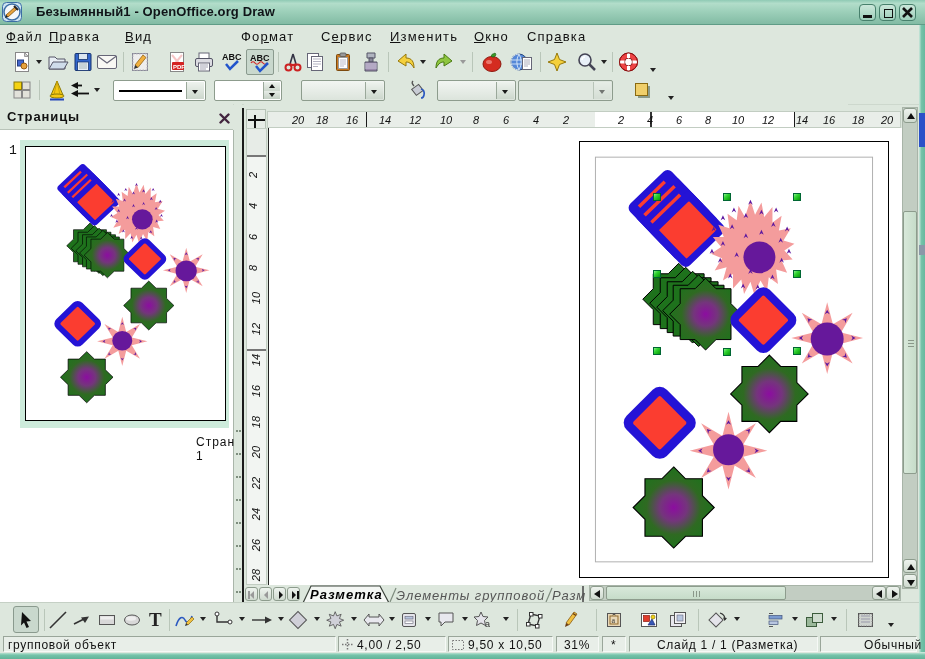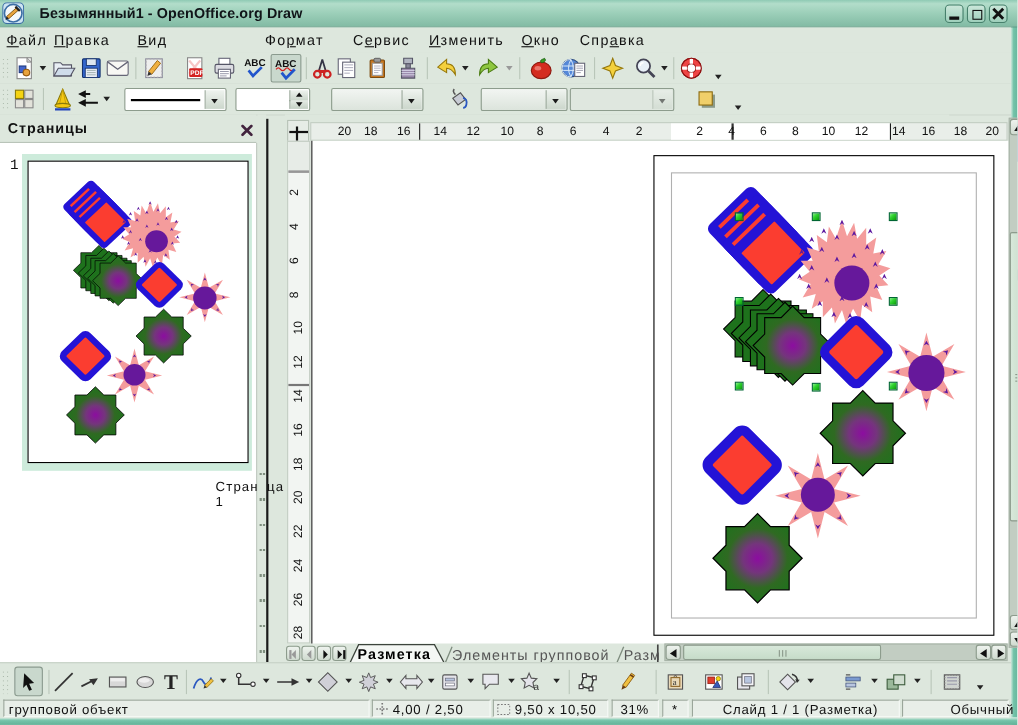--- a/index.html
+++ b/index.html
@@ -25,21 +25,21 @@
 .dd{position:absolute;width:0;height:0;border-left:3.5px solid transparent;border-right:3.5px solid transparent;border-top:4px solid #222;}
 .combo{position:absolute;height:21px;background:linear-gradient(180deg,#f2f5f2,#dce4dc);border:1px solid #8d9c8d;border-radius:2px;box-sizing:border-box;}
 .combow{background:#fff;}
 .cbtn{position:absolute;right:1px;top:1px;bottom:1px;width:17px;background:linear-gradient(180deg,#eef3ee,#ccd7cc);border-left:1px solid #9aa89a;}
 .cbtn:after{content:"";position:absolute;left:5px;top:8px;width:0;height:0;border-left:3.5px solid transparent;border-right:3.5px solid transparent;border-top:4px solid #1a1a1a;}
 
 #panel-h{left:0;top:104px;width:233px;height:25px;background:#dde7dd;border-bottom:1px solid #b9c4b9;}
 #panel{left:0;top:130px;width:233px;height:472px;background:#fff;border-right:1px solid #aab6aa;}
 #splitter{left:234px;top:104px;width:8px;height:498px;background:#dde7dd;}
 #canvasbrd{left:242px;top:108px;width:2px;height:494px;background:#1a1a1a;}
-#canv-zone{left:259px;top:104px;width:604px;height:498px;background:#dde7dd;}
+#canv-zone{left:244px;top:104px;width:604px;height:498px;background:#dde7dd;font-style:italic;}
 
 .ruler{background:#e9eee9;overflow:hidden;}
 .rnum{position:absolute;font-size:11px;color:#111;}
 
 .sbtn{position:absolute;background:linear-gradient(180deg,#eef3ee,#cfdacf);border:1px solid #8d9c8d;border-radius:3px;box-sizing:border-box;}
 .arr{position:absolute;width:0;height:0;}
 
 .rnum.vr{transform:rotate(-90deg);left:3px;}
 .hdl{position:absolute;width:8px;height:8px;background:linear-gradient(135deg,#8cf18c 0%,#30d330 40%,#089708 100%);border:1px solid #063;box-sizing:border-box;}
 .tnav{position:absolute;width:13px;height:14px;background:linear-gradient(180deg,#eef3ee,#cfdacf);border:1px solid #8d9c8d;border-radius:3px;box-sizing:border-box;}

